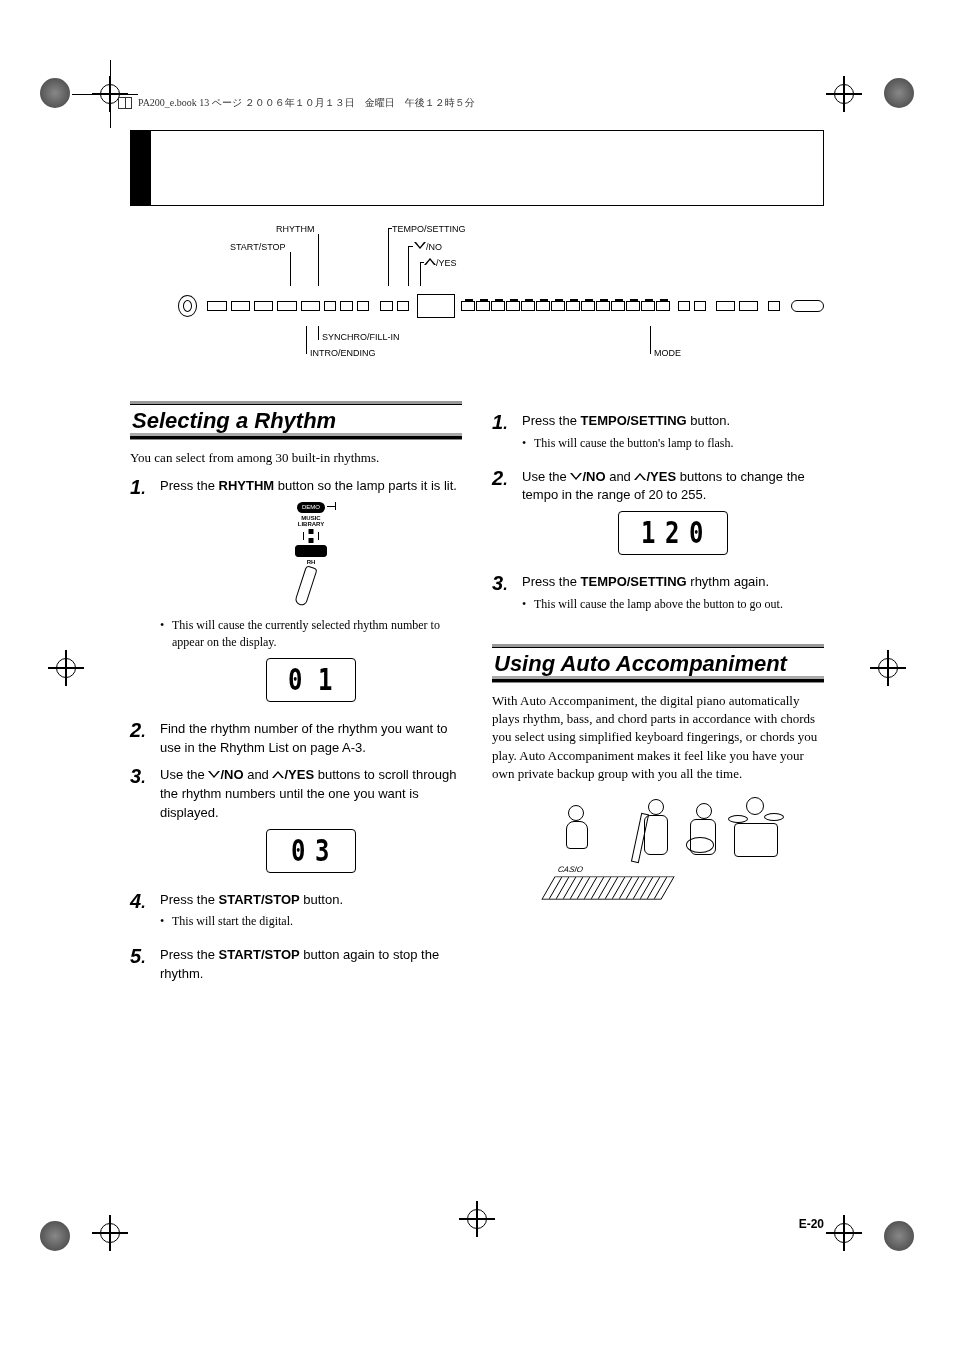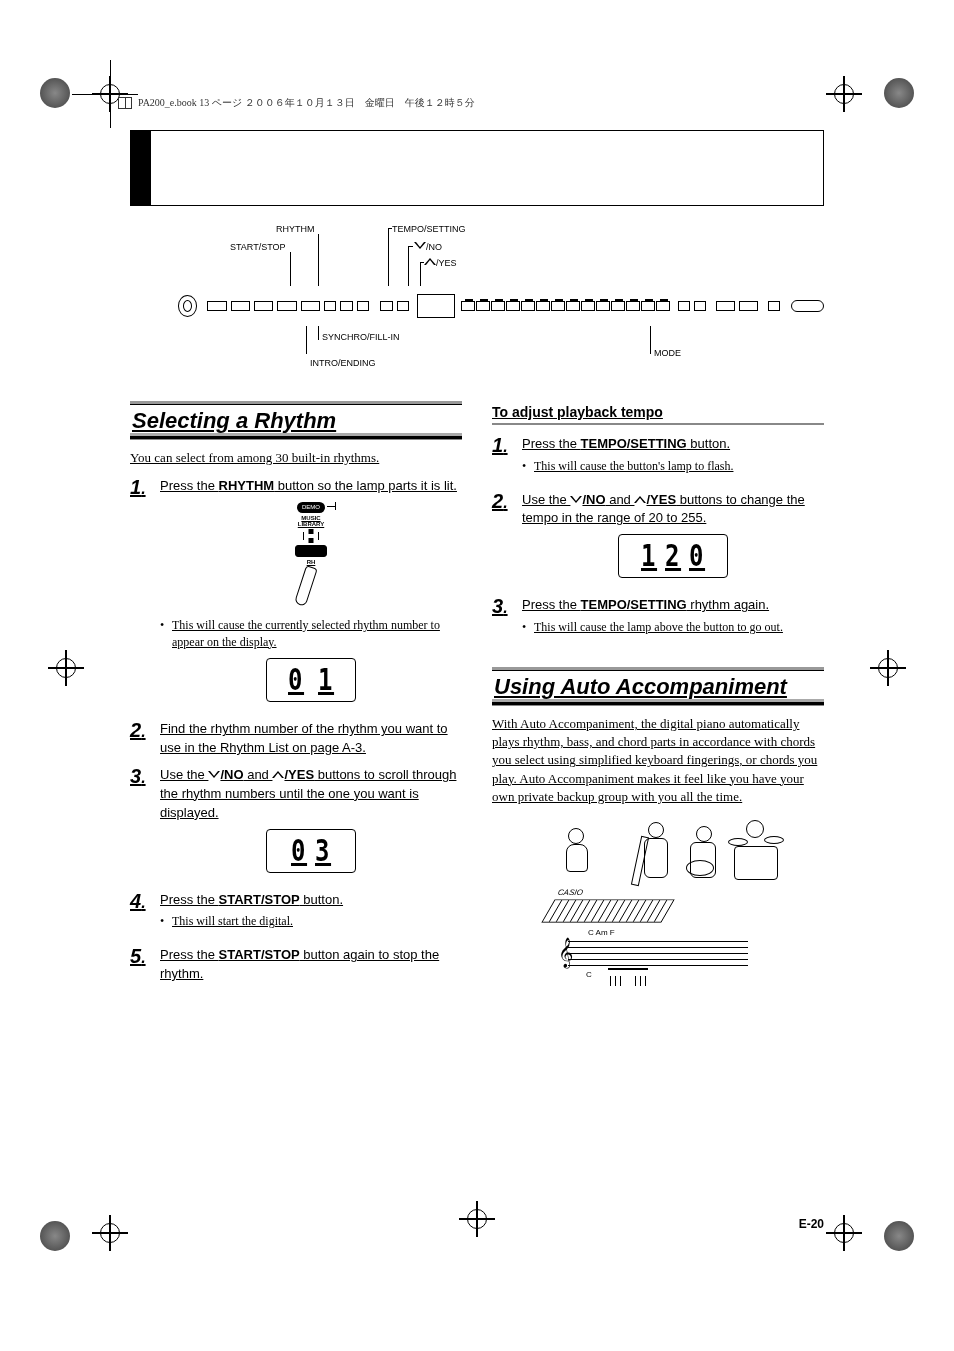--- a/index.html
+++ b/index.html
@@ -78,21 +78,21 @@
   .btn-square { width:14px; height:10px; border:1px solid #000; margin:0 2px; display:inline-block; }
   .lcd { width:44px; height:24px; border:1px solid #000; margin:0 6px; }
   .kbd-row { display:flex; gap:1px; }
   .key { width:14px; height:10px; border:1px solid #000; position:relative; }
   .key::before{content:'';position:absolute;left:3px;top:-3px;width:8px;height:3px;background:#000;}
   .label-line { position:absolute; font-size:9px; white-space:nowrap; }
 
   .columns {
     display: flex; gap: 30px;
   }
-  .col { flex: 1; text-decoration: underline; }
+  .col { flex: 1; }
 
   h2.section {
     font-family: Arial, Helvetica, sans-serif;
     font-style: italic; font-weight: bold;
     font-size: 22px;
     color: #000;
     border-bottom: 3px solid #000;
     border-top: 1px solid #000;
     padding: 3px 2px 2px 2px;
     position: relative;
@@ -336,21 +336,21 @@
       <span style="width:6px;"></span>
       <span class="btn-square"></span>
       <span style="width:10px;"></span>
       <span style="width:38px;height:12px;border:1px solid #000;border-radius:6px;"></span>
     </div>
 
     <div style="position:absolute;left:148px;top:102px;width:1px;height:14px;background:#000;"></div>
     <div style="position:absolute;left:136px;top:102px;width:1px;height:28px;background:#000;"></div>
     <div style="position:absolute;left:480px;top:102px;width:1px;height:28px;background:#000;"></div>
     <div class="label-line" style="left:152px;top:108px;"><span>SYNCHRO/FILL-IN</span></div>
-    <div class="label-line" style="left:140px;top:134px;"><span>INTRO/ENDING</span></div>
+    <div class="label-line" style="left:140px;top:124px;"><span>INTRO/ENDING</span></div>
     <div class="label-line" style="left:484px;top:124px;"><span>MODE</span></div>
   </div>
 
   <div class="columns">
 
     <div class="col">
       <h2 class="section">Selecting a Rhythm</h2>
       <p class="body">You can select from among 30 built-in rhythms.</p>
 
       <div class="step">
@@ -417,21 +417,20 @@
 
       <div class="step">
         <div class="step-num">5</div>
         <div class="step-body">
           <span>Press the </span><strong>START/STOP</strong><span> button again to stop the rhythm.</span>
         </div>
       </div>
     </div>
 
     <div class="col">
-      <div class="sub-head">To adjust playback tempo</div>
 
       <div class="step">
         <div class="step-num">1</div>
         <div class="step-body">
           <span>Press the </span><strong>TEMPO/SETTING</strong><span> button.</span>
           <ul class="bullets">
               <li>This will cause the button's lamp to flash.</li>
             </ul>
         </div>
       </div>
@@ -478,29 +477,18 @@
         <div style="position:absolute;left:158px;top:44px;width:28px;height:16px;border:1px solid #000;border-radius:50%;"></div>
 
         <div class="illus-head" style="left:218px;top:4px;width:18px;height:18px;"></div>
         <div style="position:absolute;left:206px;top:30px;width:44px;height:34px;border:1px solid #000;border-radius:4px;"></div>
         <div style="position:absolute;left:200px;top:22px;width:20px;height:8px;border:1px solid #000;border-radius:50%;"></div>
         <div style="position:absolute;left:236px;top:20px;width:20px;height:8px;border:1px solid #000;border-radius:50%;"></div>
 
         <div class="illus-keyboard"></div>
         <div class="illus-brand">CASIO</div>
 
-        <div class="illus-staff">
-          <div class="chords">C    Am   F</div>
-          <div class="clef">𝄞</div>
-          <div class="lines"></div>
-          <div class="tab">C</div>
-          <div class="beams">
-            <div class="beam"></div>
-            <span class="stem"></span><span class="stem"></span><span class="stem"></span>
-            <span class="stem" style="margin-left:8px;"></span><span class="stem"></span><span class="stem"></span>
-          </div>
-        </div>
       </div>
     </div>
   </div>
 
   <div class="page-num">E-20</div>
 </div>
 
 </body></html>

